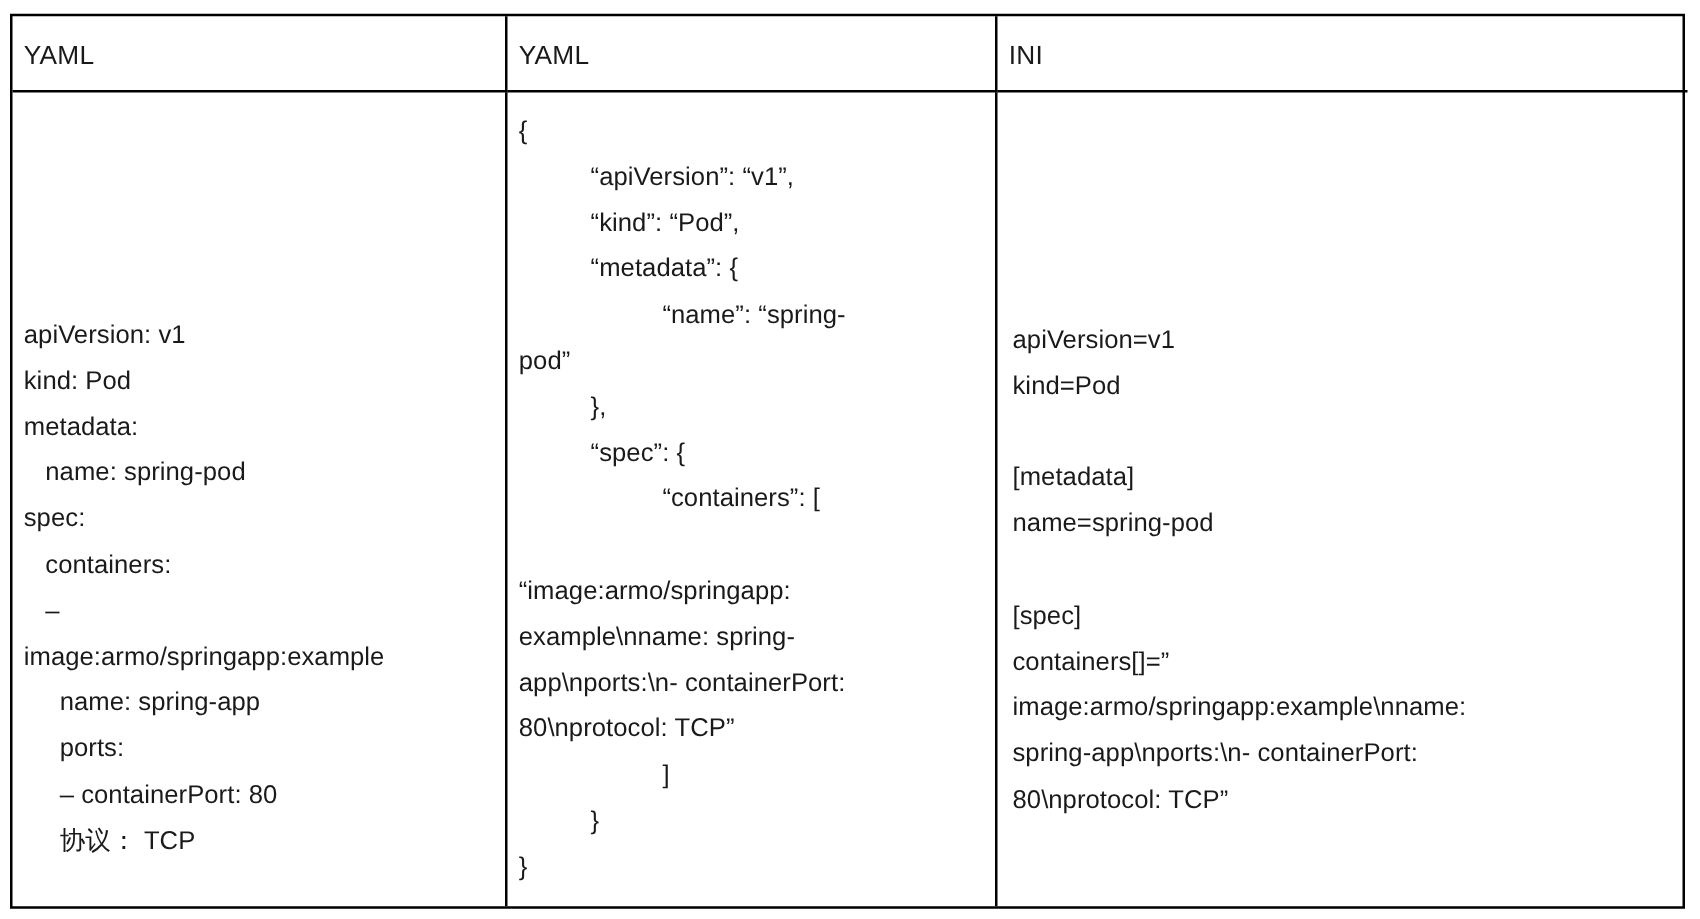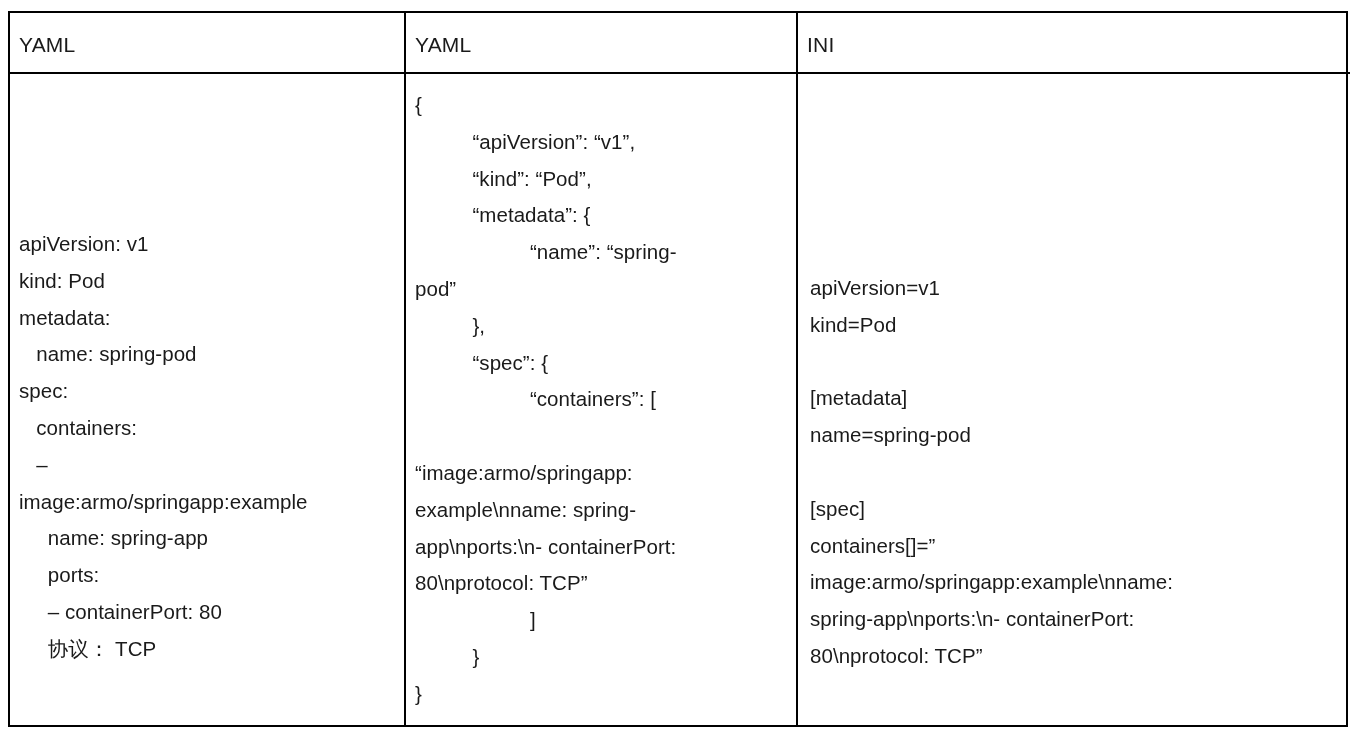--- a/index.html
+++ b/index.html
@@ -90,37 +90,37 @@
   }
 
   .code .ln.blank {
     min-height: 36.8px;
   }
 
   
   .yaml-block {
     position: absolute;
     left: 9px;
-    top: 152px;
+    top: 176px;
     width: 380px;
   }
 
   
   .json-block {
     position: absolute;
     left: 9px;
     top: 13px;
     width: 375px;
   }
 
   
   .ini-block {
     position: absolute;
     left: 12px;
-    top: 196px;
+    top: 180px;
     width: 530px;
   }
 </style>
 </head>
 <body>
 
 <div class="table-wrap">
   <table class="table">
     <colgroup>
       <col class="col-yaml">

